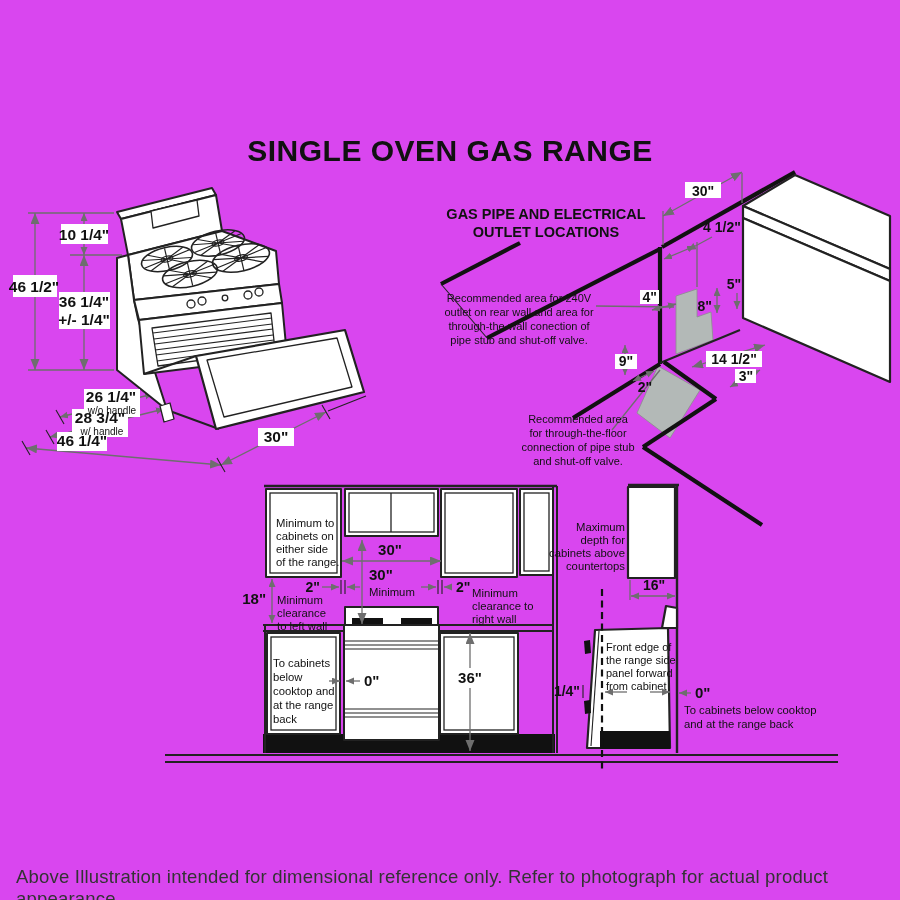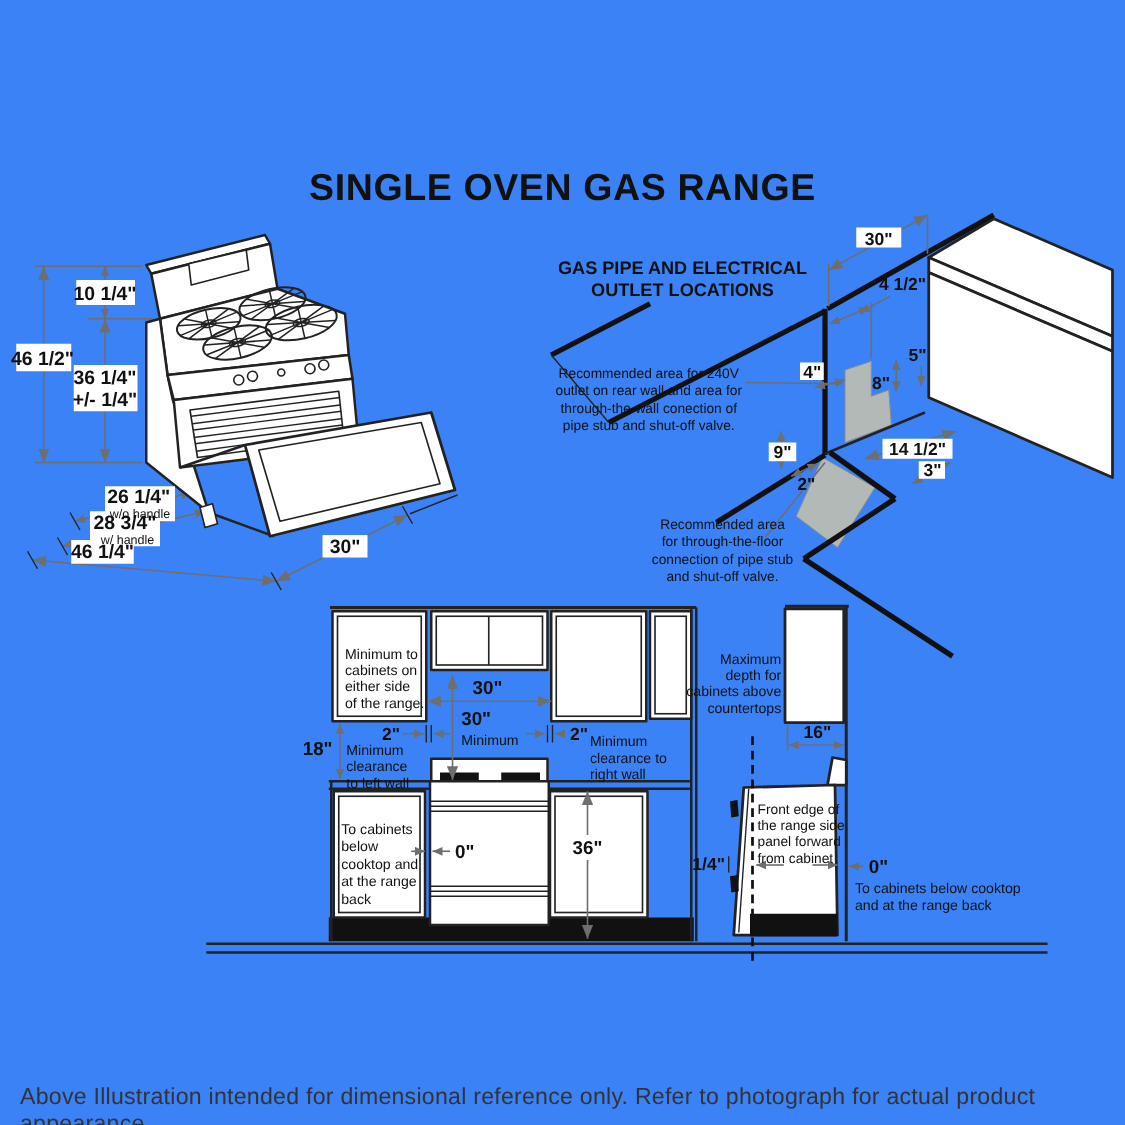--- a/index.html
+++ b/index.html
@@ -1,17 +1,17 @@
 <!DOCTYPE html>
 <html><head>
 <meta charset="utf-8">
 <style>
   html,body { margin:0; padding:0; background:#fff; }
   #page {
-    position:relative; width:900px; height:900px; background:#3b82f6;
+    position:relative; width:900px; height:900px; background:#d946ef;
     font-family:"Liberation Sans", sans-serif; overflow:hidden;
   }
   #title {
     position:absolute; left:0; right:0; top:134px; text-align:center;
     font-size:30px; font-weight:bold; color:#111; letter-spacing:0.5px;
   }
   #footer {
     position:absolute; left:16px; top:866px; width:880px;
     font-size:18.5px; color:#333; letter-spacing:0.2px;
   }

